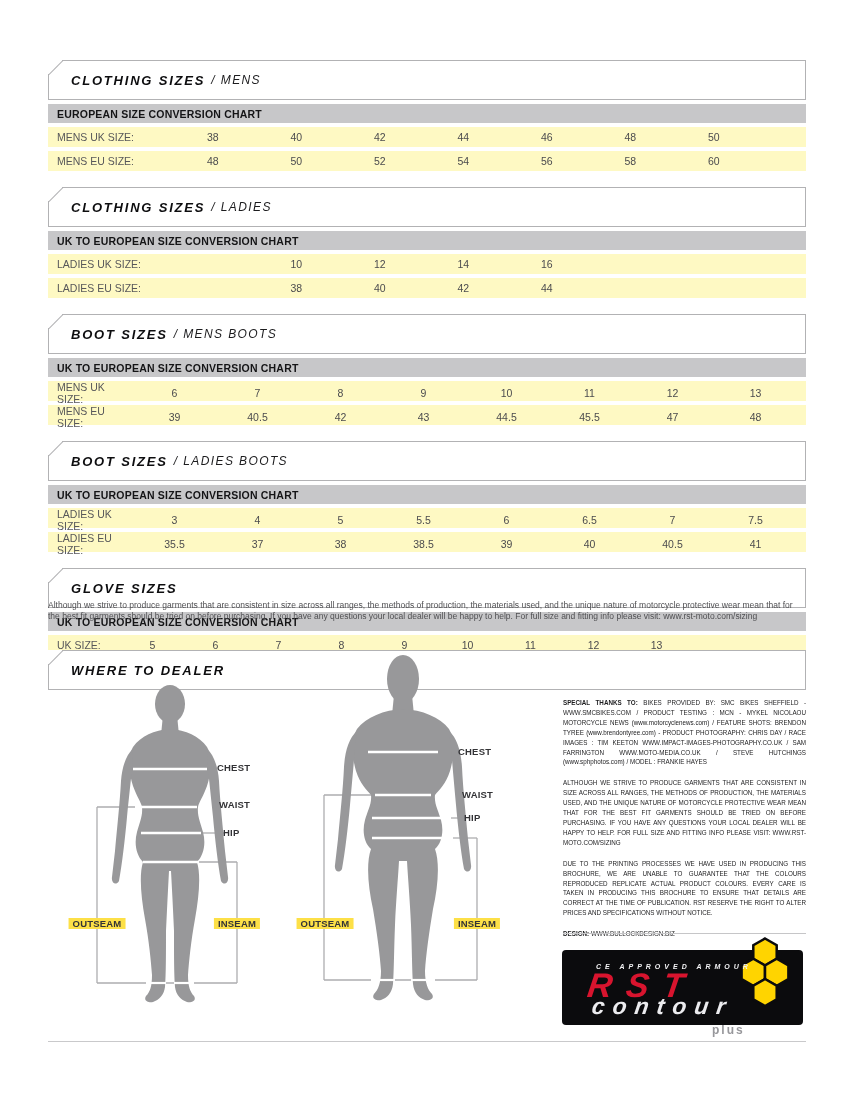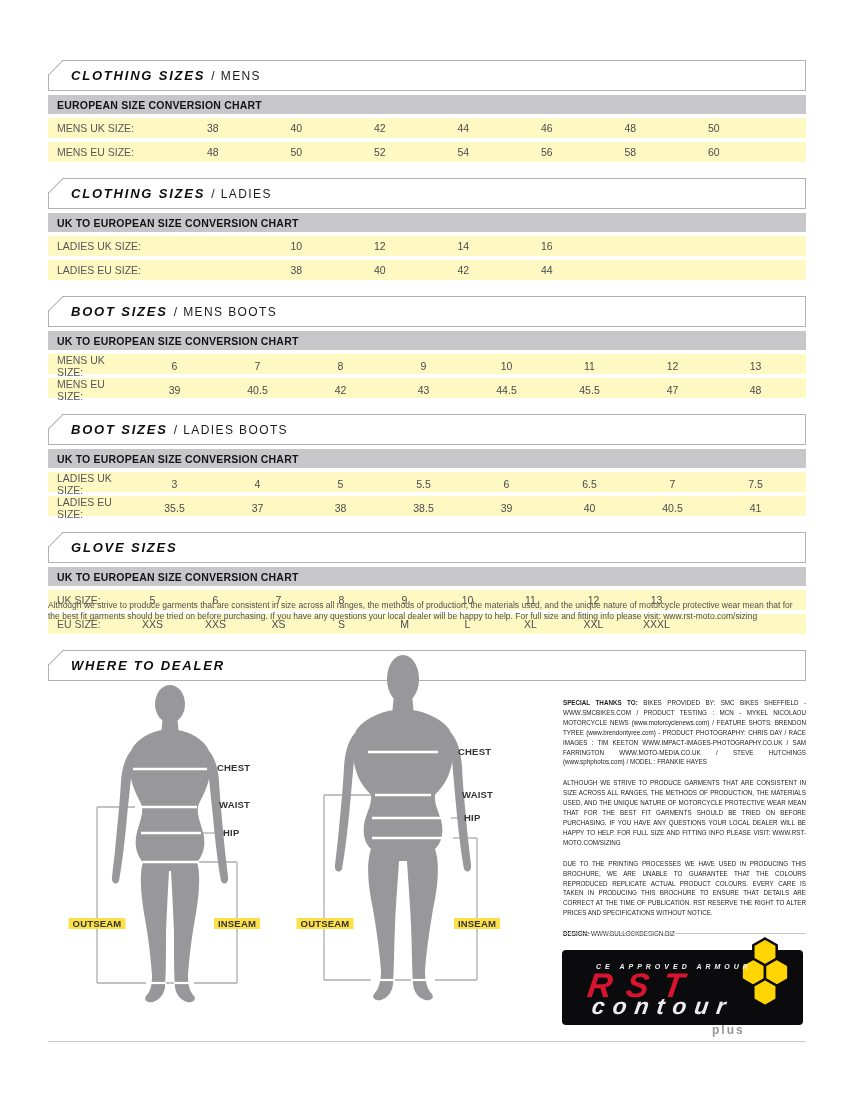--- a/index.html
+++ b/index.html
@@ -3,27 +3,27 @@
 <meta charset="utf-8">
 <style>
   * { margin:0; padding:0; box-sizing:border-box; }
   html,body { width:849px; height:1095px; background:#fff;
     font-family:"Liberation Sans", sans-serif; position:relative; overflow:hidden; }
 
   
   .tables-wrap { position:absolute; left:48px; top:60px; width:758px; }
   .size-section { margin-bottom:16px; }
 
-  .bar { position:relative; height:31px; background:#fff; border:1px solid #b2b2b4;
+  .bar { position:relative; height:40px; background:#fff; border:1px solid #b2b2b4;
          display:flex; align-items:center; padding-left:22px; }
   .bar::before { content:""; position:absolute; top:-1px; left:-1px; width:14px; height:14px; background:#fff; }
   .bar::after  { content:""; position:absolute; top:6px; left:-3px; width:20px; height:1px;
                  background:#b2b2b4; transform:rotate(-45deg); }
   .t-main { font-style:italic; font-weight:700; font-size:13px; letter-spacing:1.8px; color:#0d0d0f; }
-  .t-sub  { font-weight:400; font-size:12px; letter-spacing:1.4px;
+  .t-sub  { font-style:italic; font-weight:400; font-size:12px; letter-spacing:1.4px;
             color:#1c1c1e; margin-left:6px; white-space:pre; }
 
   .subbar { height:19px; margin-top:4px; background:#c7c7c9; display:flex; align-items:center;
             padding-left:9px; font-size:10.5px; font-weight:700; color:#141416; letter-spacing:0.2px; }
 
   .trow { display:grid; height:20px; margin-top:4px; background:#fef9c3; align-items:center; }
   .cols-clothing { grid-template-columns:123px repeat(7,83.5px) 1fr; }
   .cols-boots    { grid-template-columns:85px  repeat(8,83px)   1fr; }
   .cols-gloves   { grid-template-columns:73px  repeat(9,63px)   1fr; }
   .row-label { padding-left:9px; font-size:10.5px; color:#57575a; }

